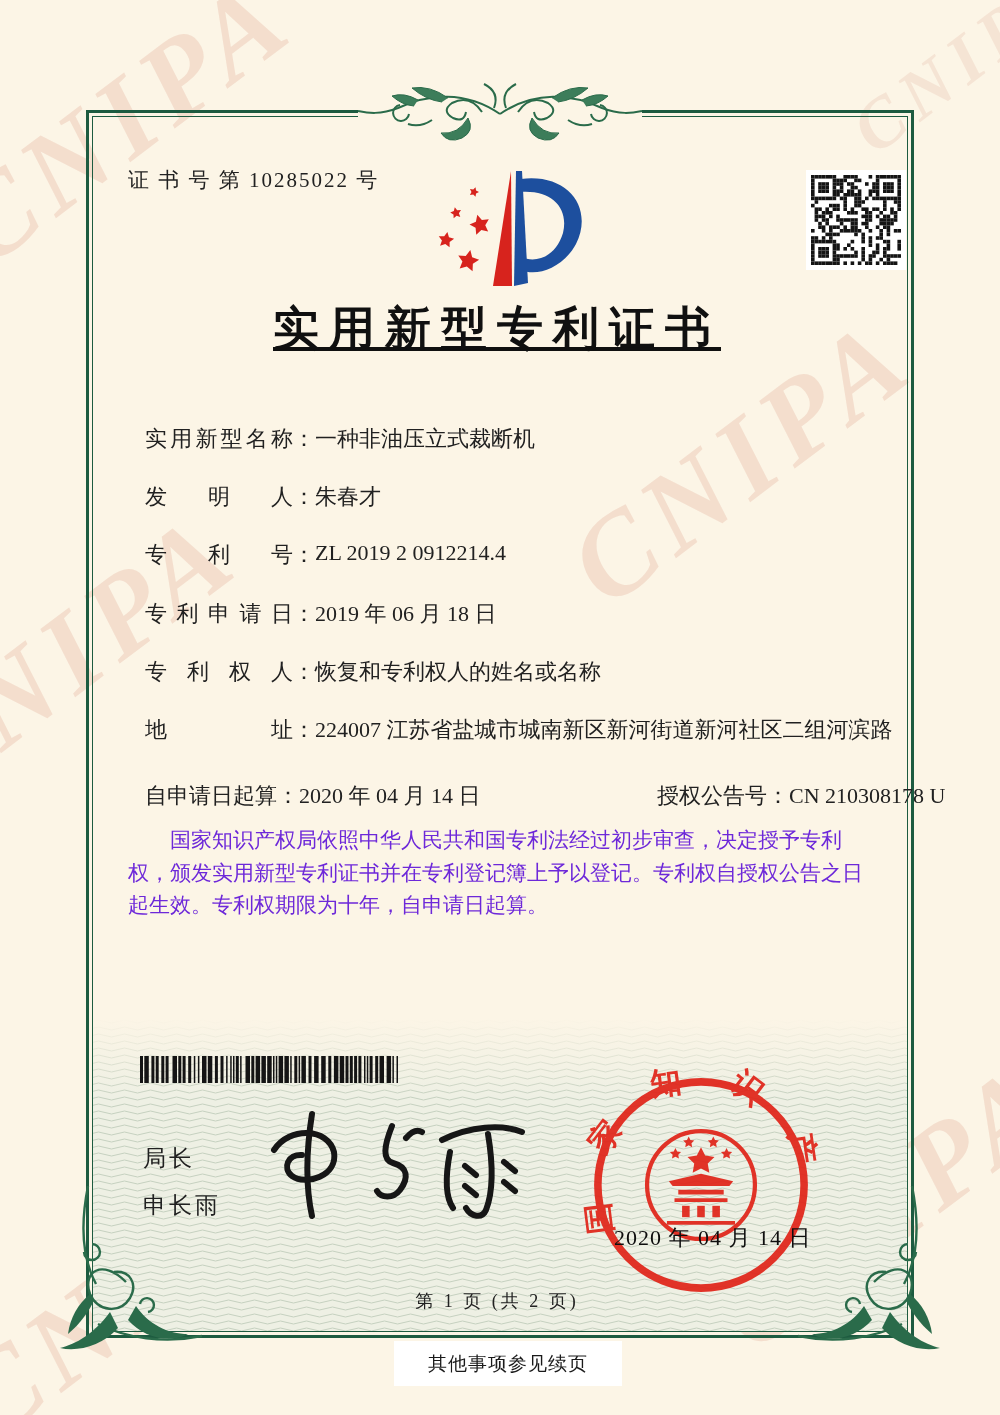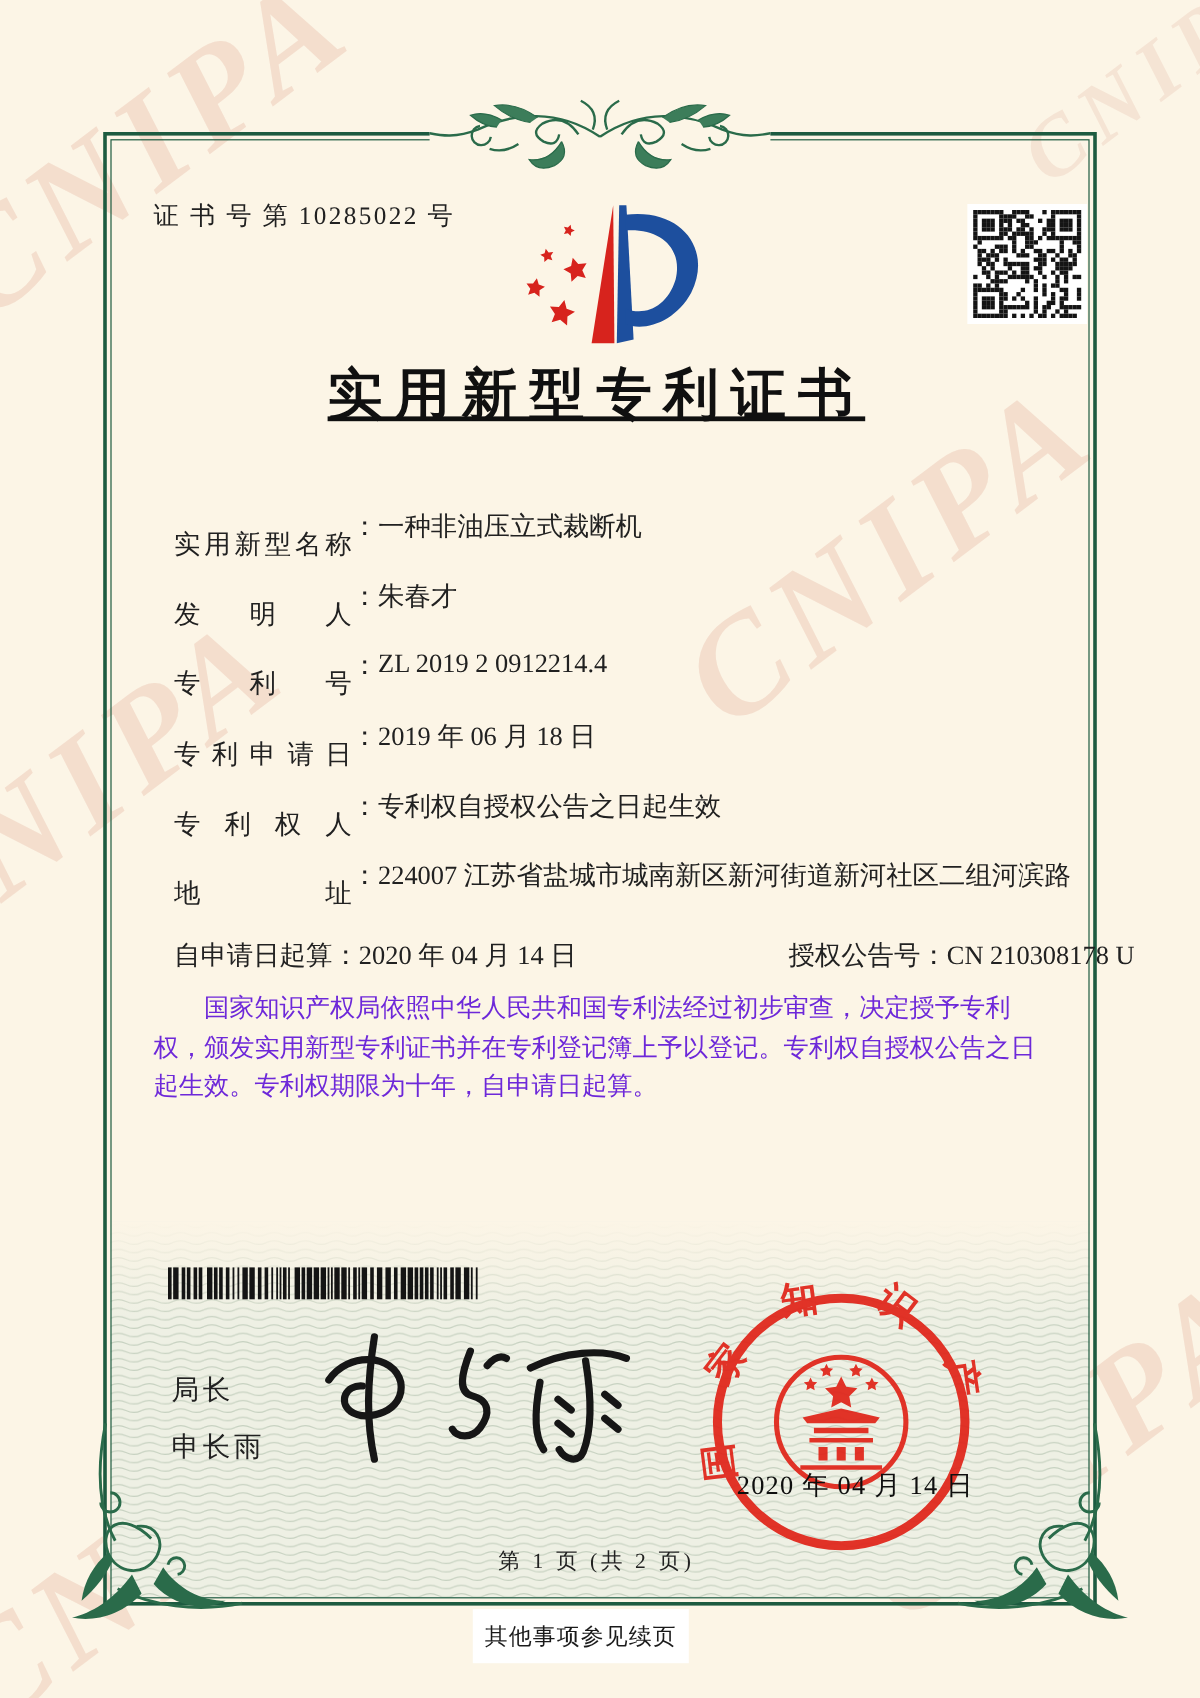--- a/index.html
+++ b/index.html
@@ -16,30 +16,30 @@
   .frame::after{content:"";position:absolute;inset:3px;border:1.5px solid #1d5b40;}
   
   .waves{position:absolute;left:92px;top:1018px;z-index:1;}
   .wavefade{position:absolute;left:92px;top:1018px;width:816px;height:80px;z-index:2;
             background:linear-gradient(#fcf5e6,rgba(252,245,230,0));}
   
   .certno{position:absolute;left:128px;top:166px;font-size:21px;letter-spacing:2px;z-index:5;}
   .title{position:absolute;left:86px;top:298px;width:822px;text-align:center;font-size:46px;
          font-weight:700;letter-spacing:10px;color:#101010;z-index:5;text-decoration:underline;}
   .frow{position:absolute;left:145px;font-size:22px;z-index:5;white-space:nowrap;}
-  .flabel{display:inline-block;width:148px;text-align:justify;text-align-last:justify;vertical-align:top;margin-top:15px;}
+  .flabel{display:inline-block;width:148px;text-align:justify;text-align-last:justify;vertical-align:top;}
   .fcolon{vertical-align:top;}
   .fvalue{vertical-align:top;}
   .fvalue.wrap{display:inline-block;width:582px;white-space:normal;line-height:29px;}
   .grant2{position:absolute;left:512px;top:0;}
   .paras{position:absolute;left:128px;top:824px;width:746px;font-size:21px;line-height:32.5px;z-index:5;color:#6d28d9;}
   .paras p{margin:0 0 2px 0;text-indent:2em;}
   .officer{position:absolute;left:143px;font-size:23px;letter-spacing:3px;z-index:5;}
   .pageno{position:absolute;left:86px;top:1289px;width:822px;text-align:center;font-size:18px;letter-spacing:3px;z-index:5;}
-  .notebox{position:absolute;left:394px;top:1341px;width:180px;height:45px;background:#ffffff;z-index:5;
+  .notebox{position:absolute;left:394px;top:1341px;width:228px;height:45px;background:#ffffff;z-index:5;
            display:flex;align-items:center;justify-content:center;}
   .notebox span{font-size:19px;letter-spacing:1px;color:#1a1a1a;}
   .sealdate{position:absolute;left:614px;top:1223px;font-size:22px;letter-spacing:1px;color:#0e0e0e;z-index:7;}
   svg{display:block;}
   .z4{z-index:4;} .z5{z-index:5;} .z6{z-index:6;}
   .mirror{transform:scaleX(-1);}
 </style>
 </head>
 <body>
 
@@ -459,21 +459,21 @@
 <div class="frow" style="top:482px;">
   <span class="flabel">发明人</span><span class="fcolon">：</span><span class="fvalue">朱春才</span>
 </div>
 <div class="frow" style="top:540px;">
   <span class="flabel">专利号</span><span class="fcolon">：</span><span class="fvalue">ZL 2019 2 0912214.4</span>
 </div>
 <div class="frow" style="top:599px;">
   <span class="flabel">专利申请日</span><span class="fcolon">：</span><span class="fvalue">2019 年 06 月 18 日</span>
 </div>
 <div class="frow" style="top:657px;">
-  <span class="flabel">专利权人</span><span class="fcolon">：</span><span class="fvalue">专利权自授权公告之日起生效</span>
+  <span class="flabel">专利权人</span><span class="fcolon">：</span><span class="fvalue">恢复和专利权人的姓名或名称</span>
 </div>
 <div class="frow" style="top:715px;">
   <span class="flabel">地址</span><span class="fcolon">：</span><span class="fvalue wrap">224007 江苏省盐城市城南新区新河街道新河社区二组河滨路</span>
 </div>
 <div class="frow" style="top:781px;">
   <span>自申请日起算</span><span>：</span><span>2020 年 04 月 14 日</span>
   <span class="grant2">
     <span>授权公告号</span><span>：</span><span>CN 210308178 U</span>
   </span>
 </div>

